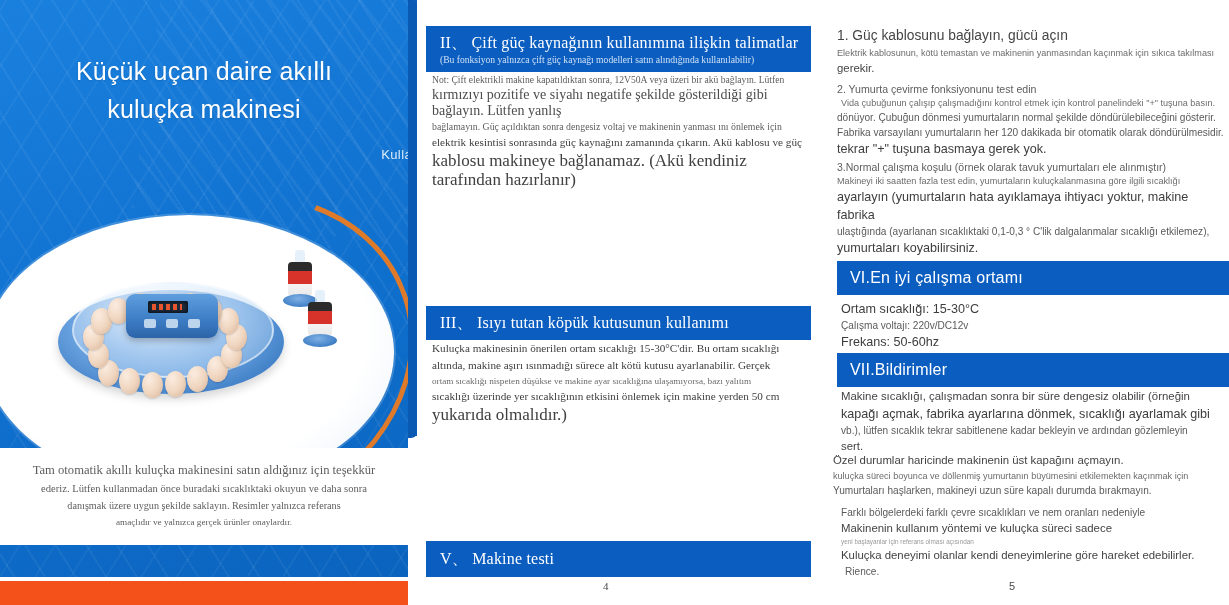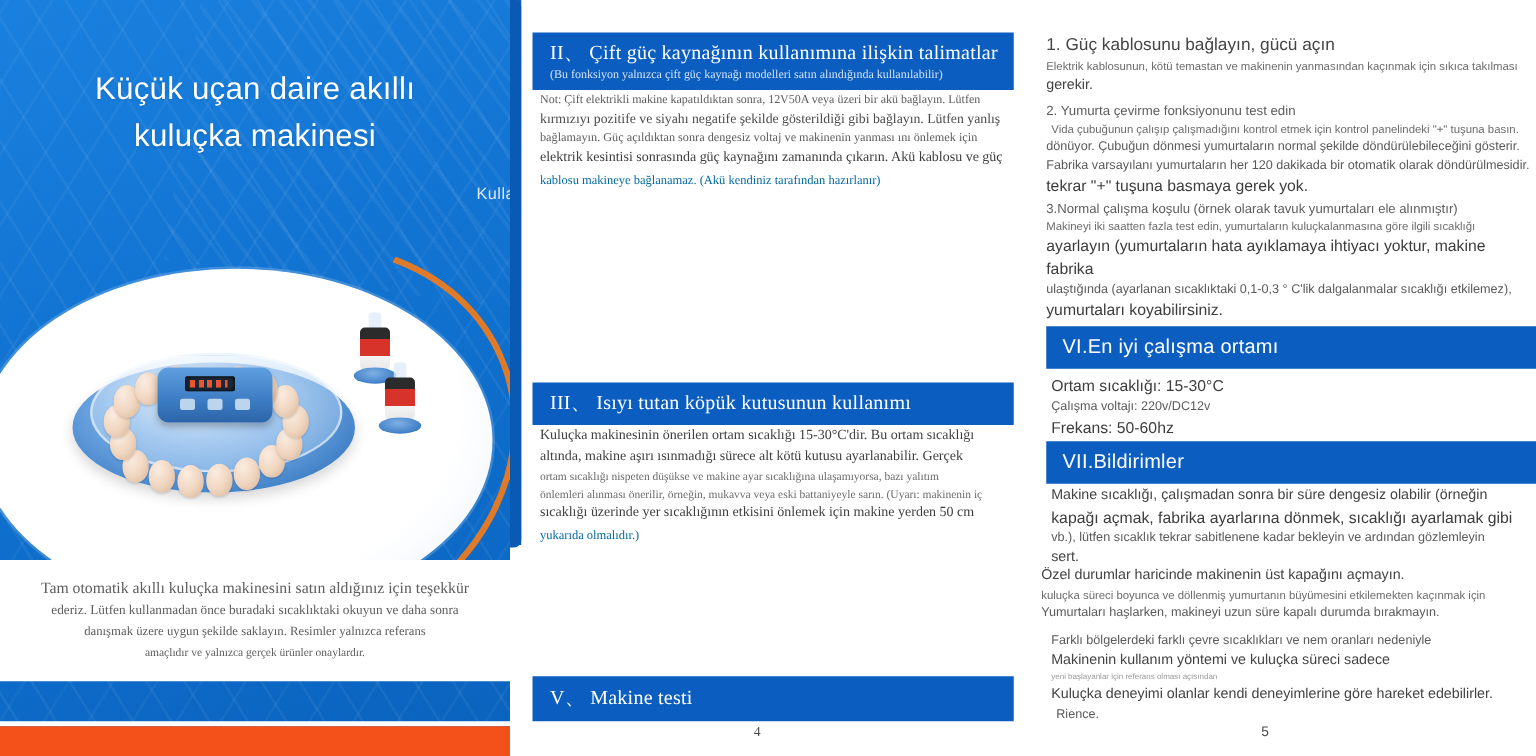--- a/index.html
+++ b/index.html
@@ -125,25 +125,25 @@
   }
   .sec-head .h-title{font-size:16px;line-height:20px;letter-spacing:.2px;white-space:nowrap;}
   .sec-head .h-sub{font-size:9.6px;line-height:13px;color:#cfe1f6;}
   .body-text{position:absolute;color:#3a3a3a;box-sizing:border-box;}
 
   
   .mid-head2{left:18px;top:26px;width:385px;padding:7px 0 6px 14px;}
   .mid-p1{left:24px;top:72px;width:372px;}
   .mid-p1 span{display:block;}
   .l1{font-size:9.6px;line-height:15px;color:#5d5d5d;}
-  .l2{font-size:11px;line-height:16px;color:#4c4c4c;}
+  .l2{font-size:14px;line-height:16px;color:#4c4c4c;}
   .l3{font-size:9.8px;line-height:15px;color:#5d5d5d;}
   .l4{font-size:9.2px;line-height:14px;color:#6b6b6b;}
   .l5{font-size:11.2px;line-height:17px;color:#3e3e3e;}
-  .l6{font-size:10px;line-height:19px;color:#0369a1;}
+  .l6{font-size:17px;line-height:19px;color:#404040;}
 
   .redbox{
     position:absolute;left:645px;top:178px;width:130px;height:85px;
     border:1.4px solid #e05a5f;border-radius:7px;background:#ffffff;
   }
   .redbox .cap{position:absolute;left:0;bottom:9px;width:130px;text-align:center;
     font-size:8.6px;color:#6b6b6b;}
   .cable{position:absolute;left:16px;top:12px;width:72px;height:44px;border:1.6px solid #222;
     border-radius:60% 40% 55% 45%;transform:rotate(-8deg);}
   .clamp{position:absolute;left:84px;top:14px;width:32px;height:6px;border-radius:2px;
@@ -340,21 +340,20 @@
     </div>
 
     <div class="sec-head mid-head3">
       <div class="h-title">III、 Isıyı tutan köpük kutusunun kullanımı</div>
     </div>
 
     <div class="body-text mid-p3">
       <span class="l5" style="display:block">Kuluçka makinesinin önerilen ortam sıcaklığı 15-30°C'dir. Bu ortam sıcaklığı</span>
       <span class="l5" style="display:block">altında, makine aşırı ısınmadığı sürece alt kötü kutusu ayarlanabilir. Gerçek</span>
       <span class="l4" style="display:block">ortam sıcaklığı nispeten düşükse ve makine ayar sıcaklığına ulaşamıyorsa, bazı yalıtım</span>
-      <span class="l4" style="display:block">önlemleri alınması önerilir, örneğin, mukavva veya eski battaniyeyle sarın. (Uyarı: makinenin iç</span>
       <span class="l5" style="display:block">sıcaklığı üzerinde yer sıcaklığının etkisini önlemek için makine yerden 50 cm</span>
       <span class="l6" style="display:block">yukarıda olmalıdır.)</span>
     </div>
 
     <div class="foambox">
       <div class="fb-top"></div>
       <div class="fb-front"></div>
       <div class="fb-knob"></div>
       <div class="fb-disc">
           <i></i>

